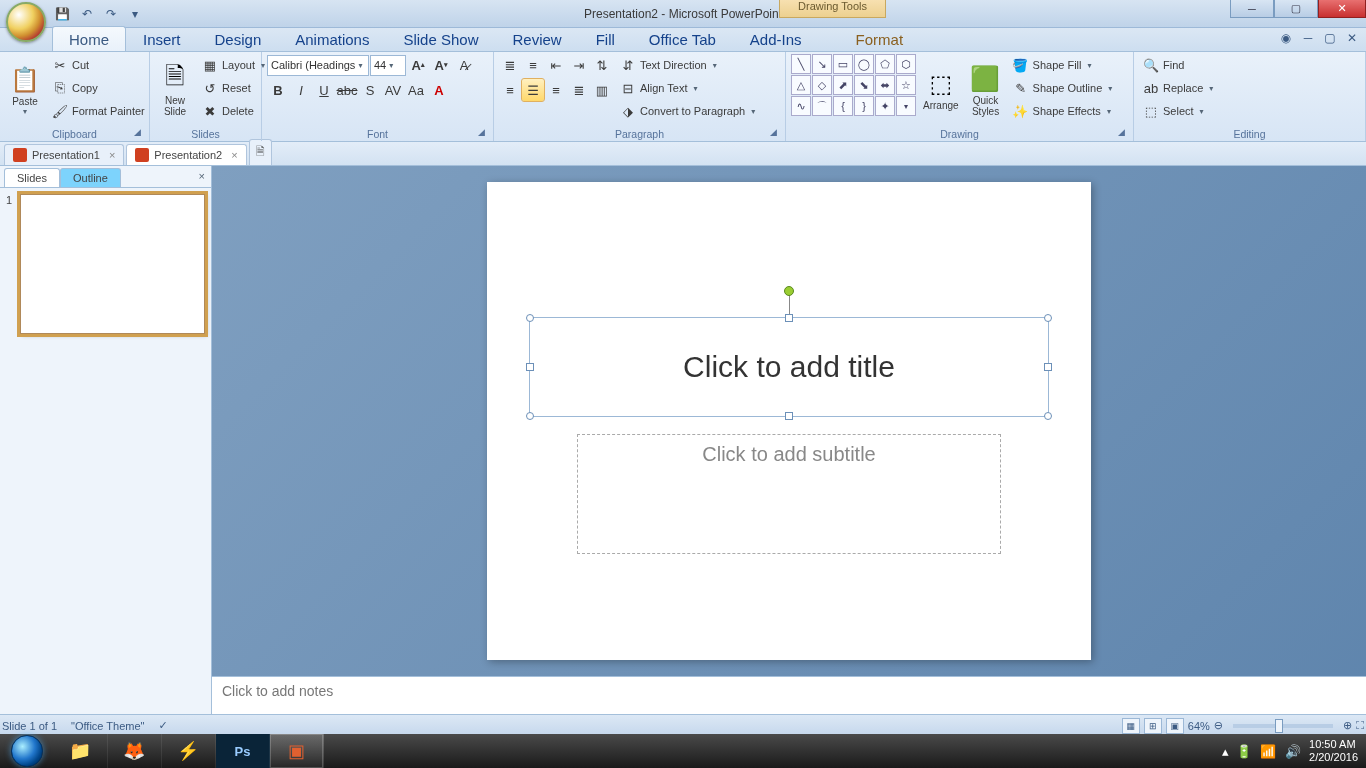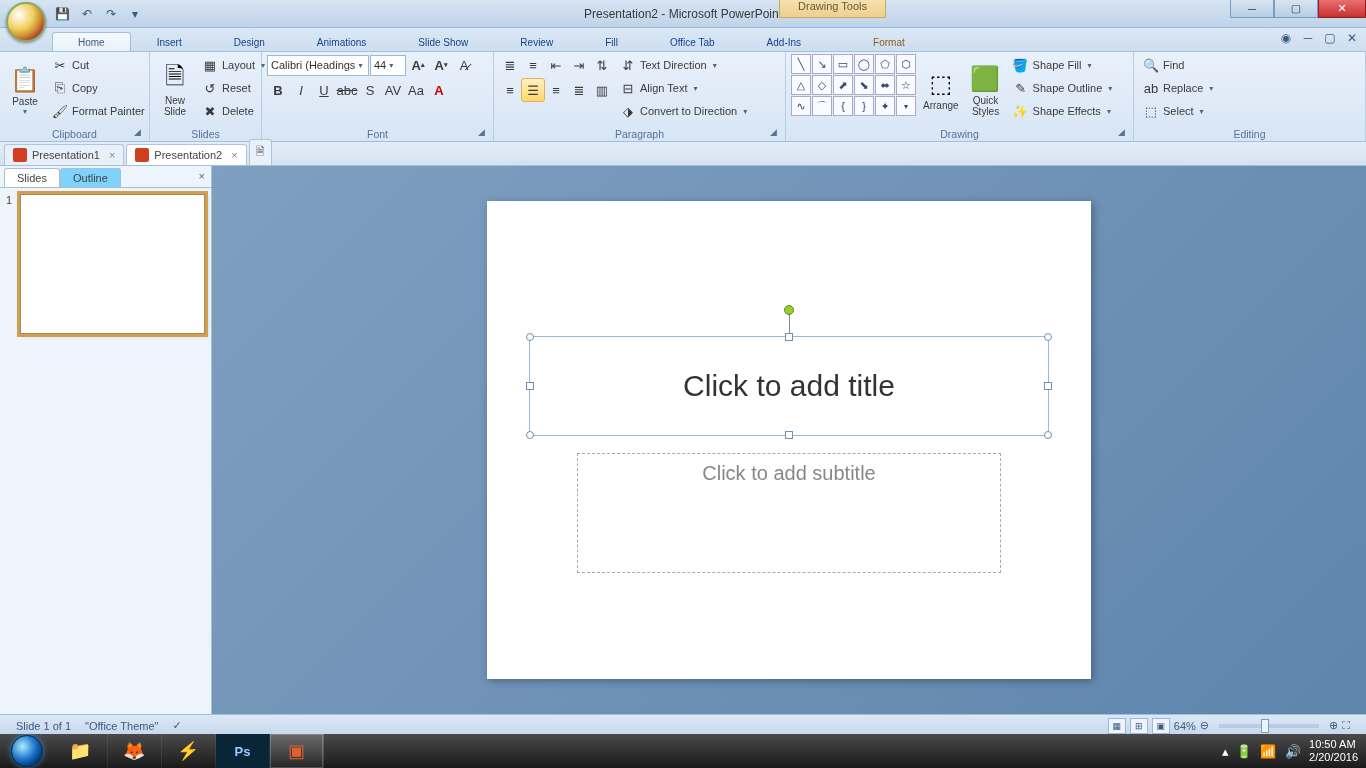--- a/index.html
+++ b/index.html
@@ -11,21 +11,21 @@
 .qat { margin-left:52px; display:flex; gap:2px; align-items:center; }
 .qat-btn { width:22px; height:22px; display:flex; align-items:center; justify-content:center; font-size:12px; color:#3b5a82; border-radius:2px; cursor:pointer; }
 .title-text { position:absolute; left:50%; transform:translateX(-50%); font-size:12px; color:#3a3a3a; }
 .contextual-tab { position:absolute; right:480px; top:0; height:18px; padding:0 18px; background:linear-gradient(#f7e0b0,#ecd090); border:1px solid #c8a860; border-top:none; font-size:11px; color:#6b5a30; }
 .win-controls { position:absolute; right:0; top:0; display:flex; }
 .win-btn { width:44px; height:18px; display:flex; align-items:center; justify-content:center; background:linear-gradient(#d8e5f3,#b8cde5); border:1px solid #7a9cc0; border-top:none; font-size:11px; color:#334; cursor:pointer; }
 .win-btn.close { background:linear-gradient(#e87070,#c83030); color:#fff; border-color:#902020; width:48px; }
 
 
 .ribbon-tabs { height:24px; background:linear-gradient(#dbe7f4,#cddef0); display:flex; align-items:flex-end; padding-left:52px; border-bottom:1px solid #a4bfda; position:relative; }
-.rtab { padding:4px 25px 3px; font-size:10px; color:#15428b; cursor:pointer; border:1px solid transparent; border-bottom:none; }
+.rtab { padding:4px 16px 3px; font-size:15px; color:#15428b; cursor:pointer; border:1px solid transparent; border-bottom:none; }
 .rtab.active { background:linear-gradient(#f5f9fd,#e9f1fa); border-color:#a4bfda; border-radius:3px 3px 0 0; color:#3b5a82; }
 .rtab.contextual { color:#8a6020; }
 .ribbon-right { position:absolute; right:6px; top:3px; display:flex; gap:6px; }
 .ribbon-right span { width:16px; height:16px; font-size:12px; color:#3b5a82; cursor:pointer; text-align:center; }
 
 
 .ribbon { height:90px; background:linear-gradient(#e9f1fa,#d7e5f5); border-bottom:1px solid #a4bfda; display:flex; }
 .group { border-right:1px solid #b8cde5; padding:2px 5px 0; display:flex; flex-direction:column; position:relative; }
 .group-label { position:absolute; bottom:1px; left:0; right:0; text-align:center; font-size:10.5px; color:#56739b; }
 .group-launcher { position:absolute; bottom:2px; right:3px; width:12px; height:12px; font-size:9px; color:#56739b; cursor:pointer; }
@@ -70,21 +70,21 @@
 .ph-title { left:42px; top:135px; width:520px; height:100px; border:1px dashed #888; font-size:30px; color:#333; }
 .ph-title.selected { border:1.5px solid #9cb8d6; }
 .sel-handle { position:absolute; width:8px; height:8px; background:#fff; border:1px solid #6c90b8; border-radius:50%; }
 .rot-handle { position:absolute; width:10px; height:10px; background:#9acd32; border:1px solid #5a8a20; border-radius:50%; left:50%; top:-32px; transform:translateX(-50%); }
 .rot-line { position:absolute; width:1px; height:24px; background:#888; left:50%; top:-24px; }
 .ph-sub { left:90px; top:252px; width:424px; height:120px; font-size:20px; color:#888; align-items:flex-start; padding-top:8px; }
 
 .notes { height:38px; background:#fff; border-top:1px solid #a4bfda; padding:6px 10px; font-size:14px; color:#777; }
 
 
-.statusbar { height:22px; background:linear-gradient(#dce8f5,#c5d7ec); border-top:1px solid #a4bfda; display:flex; align-items:center; font-size:11px; color:#3b5a82; padding:0 16px; }
+.statusbar { height:22px; background:linear-gradient(#dce8f5,#c5d7ec); border-top:1px solid #a4bfda; display:flex; align-items:center; font-size:11px; color:#3b5a82; padding:0 2px; }
 .statusbar .seg { margin-right:14px; }
 .statusbar .right { margin-left:auto; display:flex; align-items:center; gap:4px; }
 .view-btn { width:18px; height:16px; border:1px solid #9cb8d6; background:#eef4fb; cursor:pointer; font-size:9px; display:flex; align-items:center; justify-content:center; }
 .zoom-slider { width:100px; height:4px; background:#b8cde5; position:relative; margin:0 6px; }
 .zoom-thumb { position:absolute; width:8px; height:14px; background:#eef4fb; border:1px solid #7a9cc0; top:-5px; left:42px; }
 
 
 .taskbar { position:absolute; bottom:0; left:0; right:0; height:34px; background:linear-gradient(#4a4a4a,#1a1a1a); display:flex; align-items:center; }
 .start { width:54px; height:34px; display:flex; align-items:center; justify-content:center; }
 .start-orb { width:32px; height:32px; border-radius:50%; background:radial-gradient(circle at 35% 35%,#aef,#27c 45%,#048 70%,#024); box-shadow:0 0 6px rgba(80,180,255,.6); border:1px solid #036; display:flex; align-items:center; justify-content:center; }
@@ -251,21 +251,21 @@
             <span>Text Direction</span>
             <span style="font-size:8px;color:#567;margin-left:2px">▾</span>
           </div>
         <div class="smbtn">
             <span class="ic">⊟</span>
             <span>Align Text</span>
             <span style="font-size:8px;color:#567;margin-left:2px">▾</span>
           </div>
         <div class="smbtn">
             <span class="ic">⬗</span>
-            <span>Convert to Direction</span>
+            <span>Convert to Paragraph</span>
             <span style="font-size:8px;color:#567;margin-left:2px">▾</span>
           </div>
       </div>
     </div>
     <div class="group-label">Paragraph</div>
     <div class="group-launcher">◢</div>
   </div>
 
   <div class="group" style="width:348px">
     <div class="group-body">
@@ -386,20 +386,21 @@
           <div class="sel-handle" style="right:-4px;top:-4px"></div>
           <div class="sel-handle" style="left:-4px;bottom:-4px"></div>
           <div class="sel-handle" style="right:-4px;bottom:-4px"></div>
           <div class="sel-handle" style="left:50%;top:-4px;margin-left:-4px;border-radius:0"></div>
           <div class="sel-handle" style="left:50%;bottom:-4px;margin-left:-4px;border-radius:0"></div>
           <div class="sel-handle" style="left:-4px;top:50%;margin-top:-4px;border-radius:0"></div>
           <div class="sel-handle" style="right:-4px;top:50%;margin-top:-4px;border-radius:0"></div>
         </div>
       </div>
     </div>
+    <div class="notes">Click to add notes</div>
   </div>
 </div>
 
 <div class="statusbar">
   <span class="seg">Slide 1 of 1</span>
   <span class="seg">"Office Theme"</span>
   <span class="seg">✓</span>
   <div class="right">
     <div class="view-btn">▦</div>
     <div class="view-btn">⊞</div>

